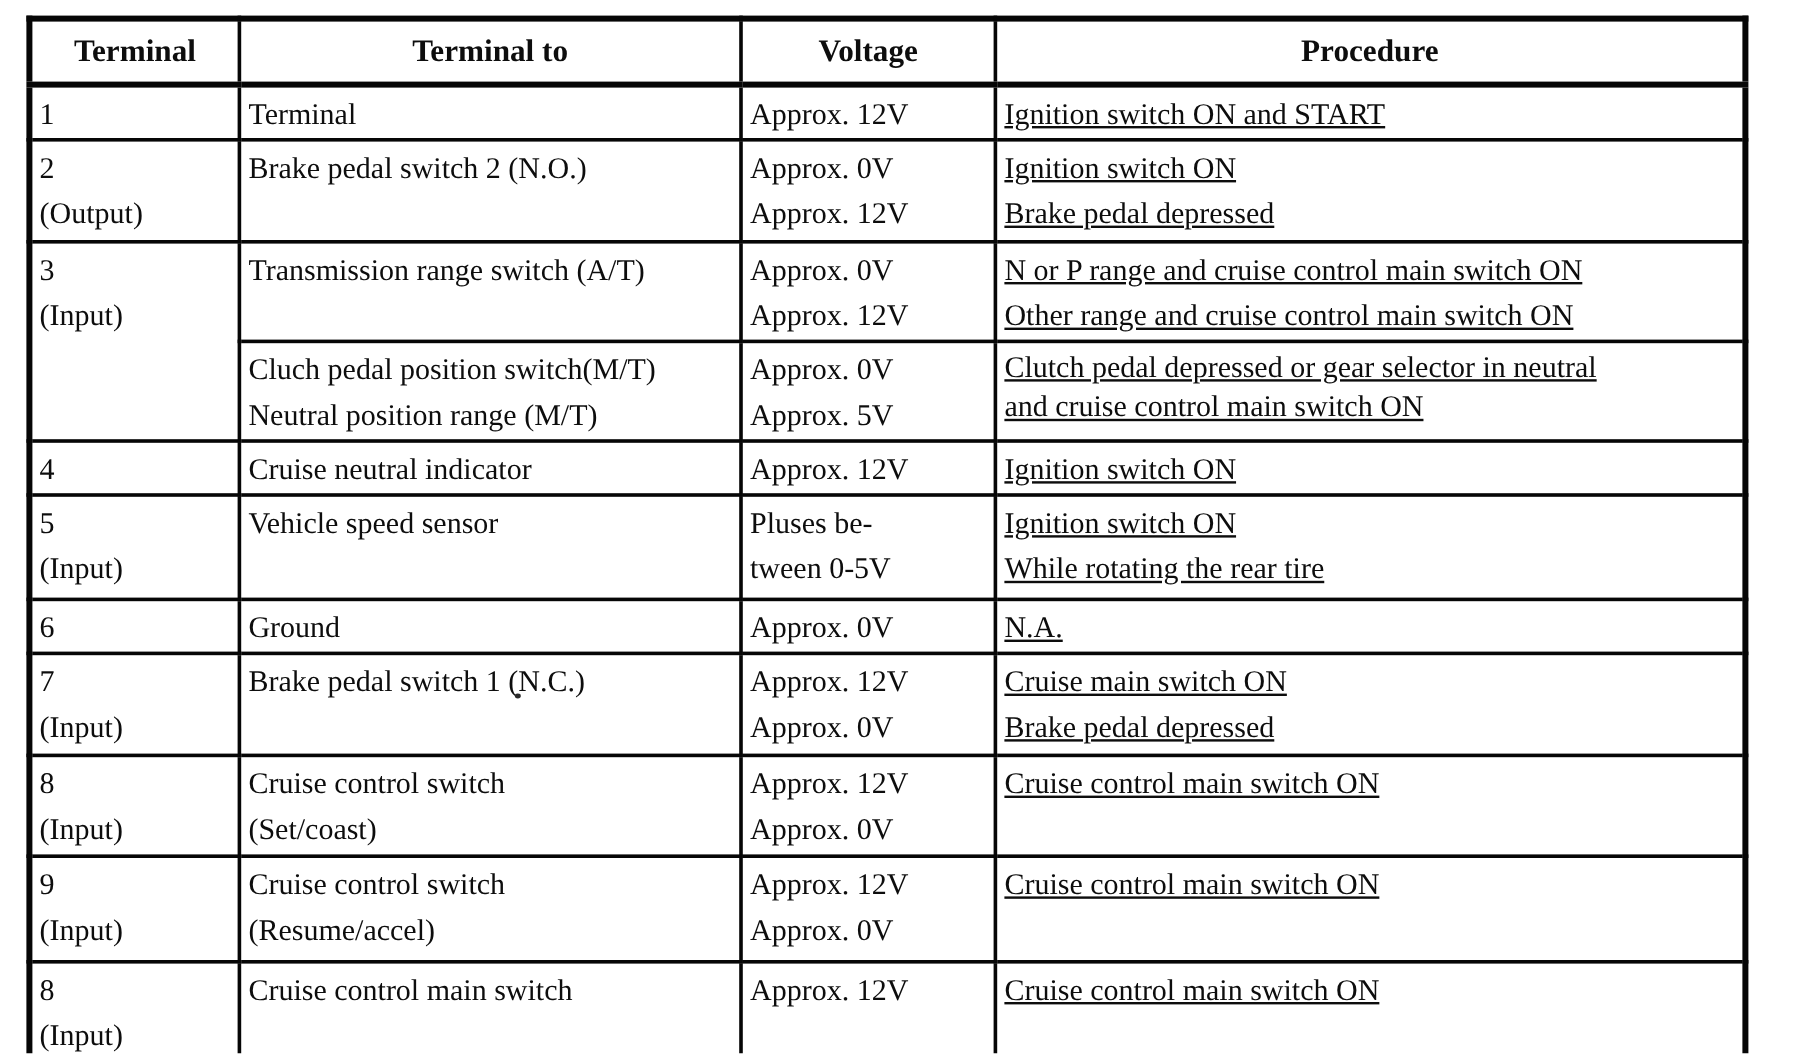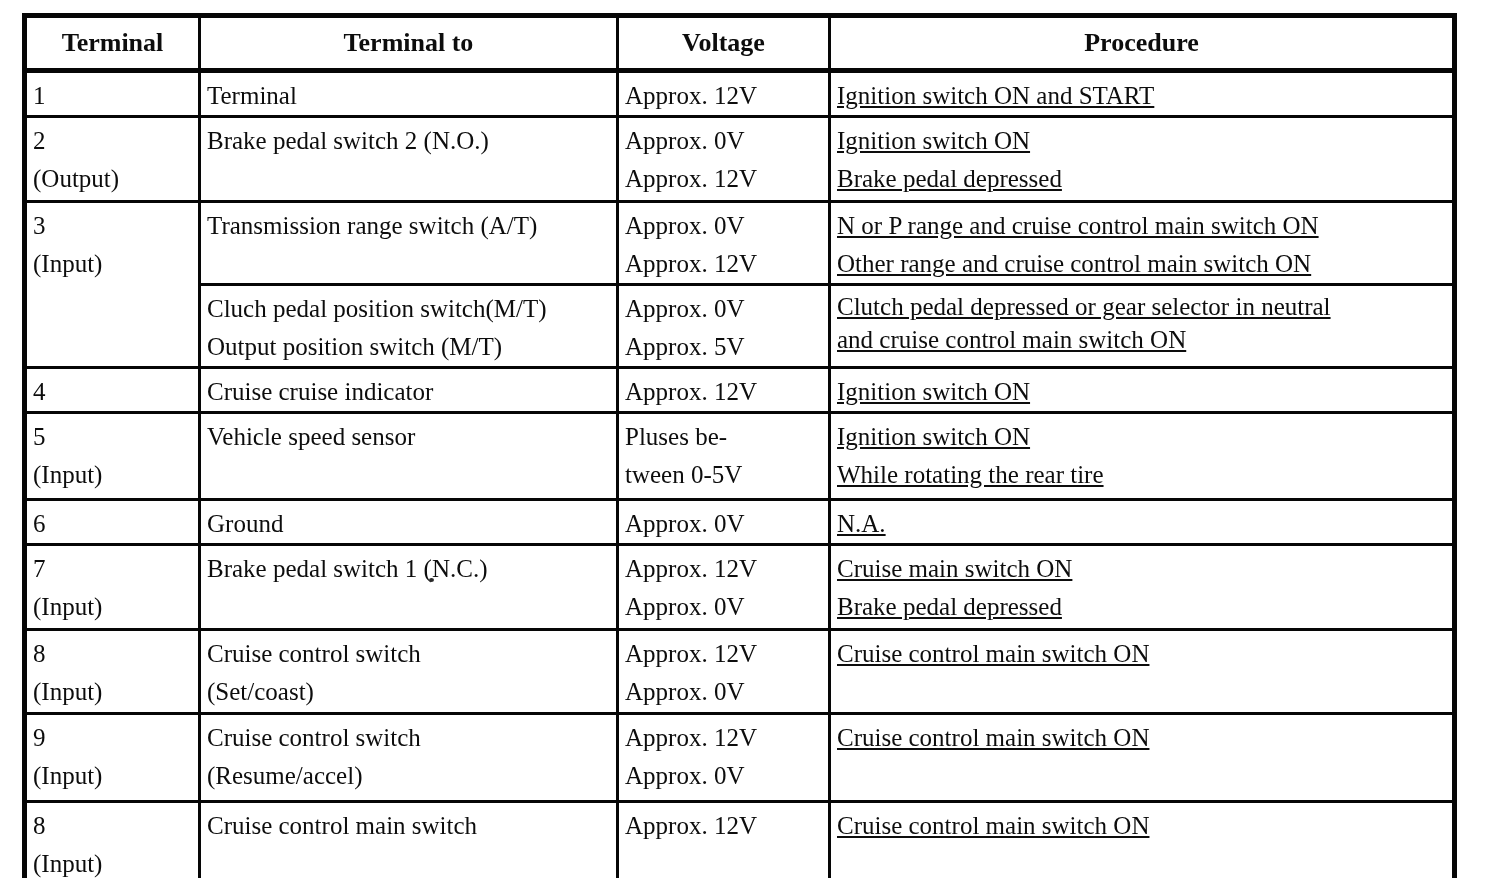--- a/index.html
+++ b/index.html
@@ -122,38 +122,38 @@
         </td>
         <td class="c-proc">
           <div class="ln">N or P range and cruise control main switch ON</div>
           <div class="ln">Other range and cruise control main switch ON</div>
         </td>
       </tr>
 
       <tr style="height:83px">
         <td class="c-conn">
           <div class="ln">Cluch pedal position switch(M/T)</div>
-          <div class="ln">Output position switch (M/T)</div>
+          <div class="ln">Neutral position range (M/T)</div>
         </td>
         <td class="c-volt">
           <div class="ln">Approx. 0V</div>
           <div class="ln">Approx. 5V</div>
         </td>
         <td class="c-proc" style="line-height:33px;">
           <div class="ln">Clutch pedal depressed or gear selector in neutral</div>
           <div class="ln">and cruise control main switch ON</div>
         </td>
       </tr>
 
       <tr style="height:42px">
         <td class="c-term">
           <div class="ln">4</div>
         </td>
         <td class="c-conn">
-          <div class="ln">Cruise cruise indicator</div>
+          <div class="ln">Cruise neutral indicator</div>
         </td>
         <td class="c-volt">
           <div class="ln">Approx. 12V</div>
         </td>
         <td class="c-proc">
           <div class="ln">Ignition switch ON</div>
         </td>
       </tr>
 
       <tr style="height:87px">

